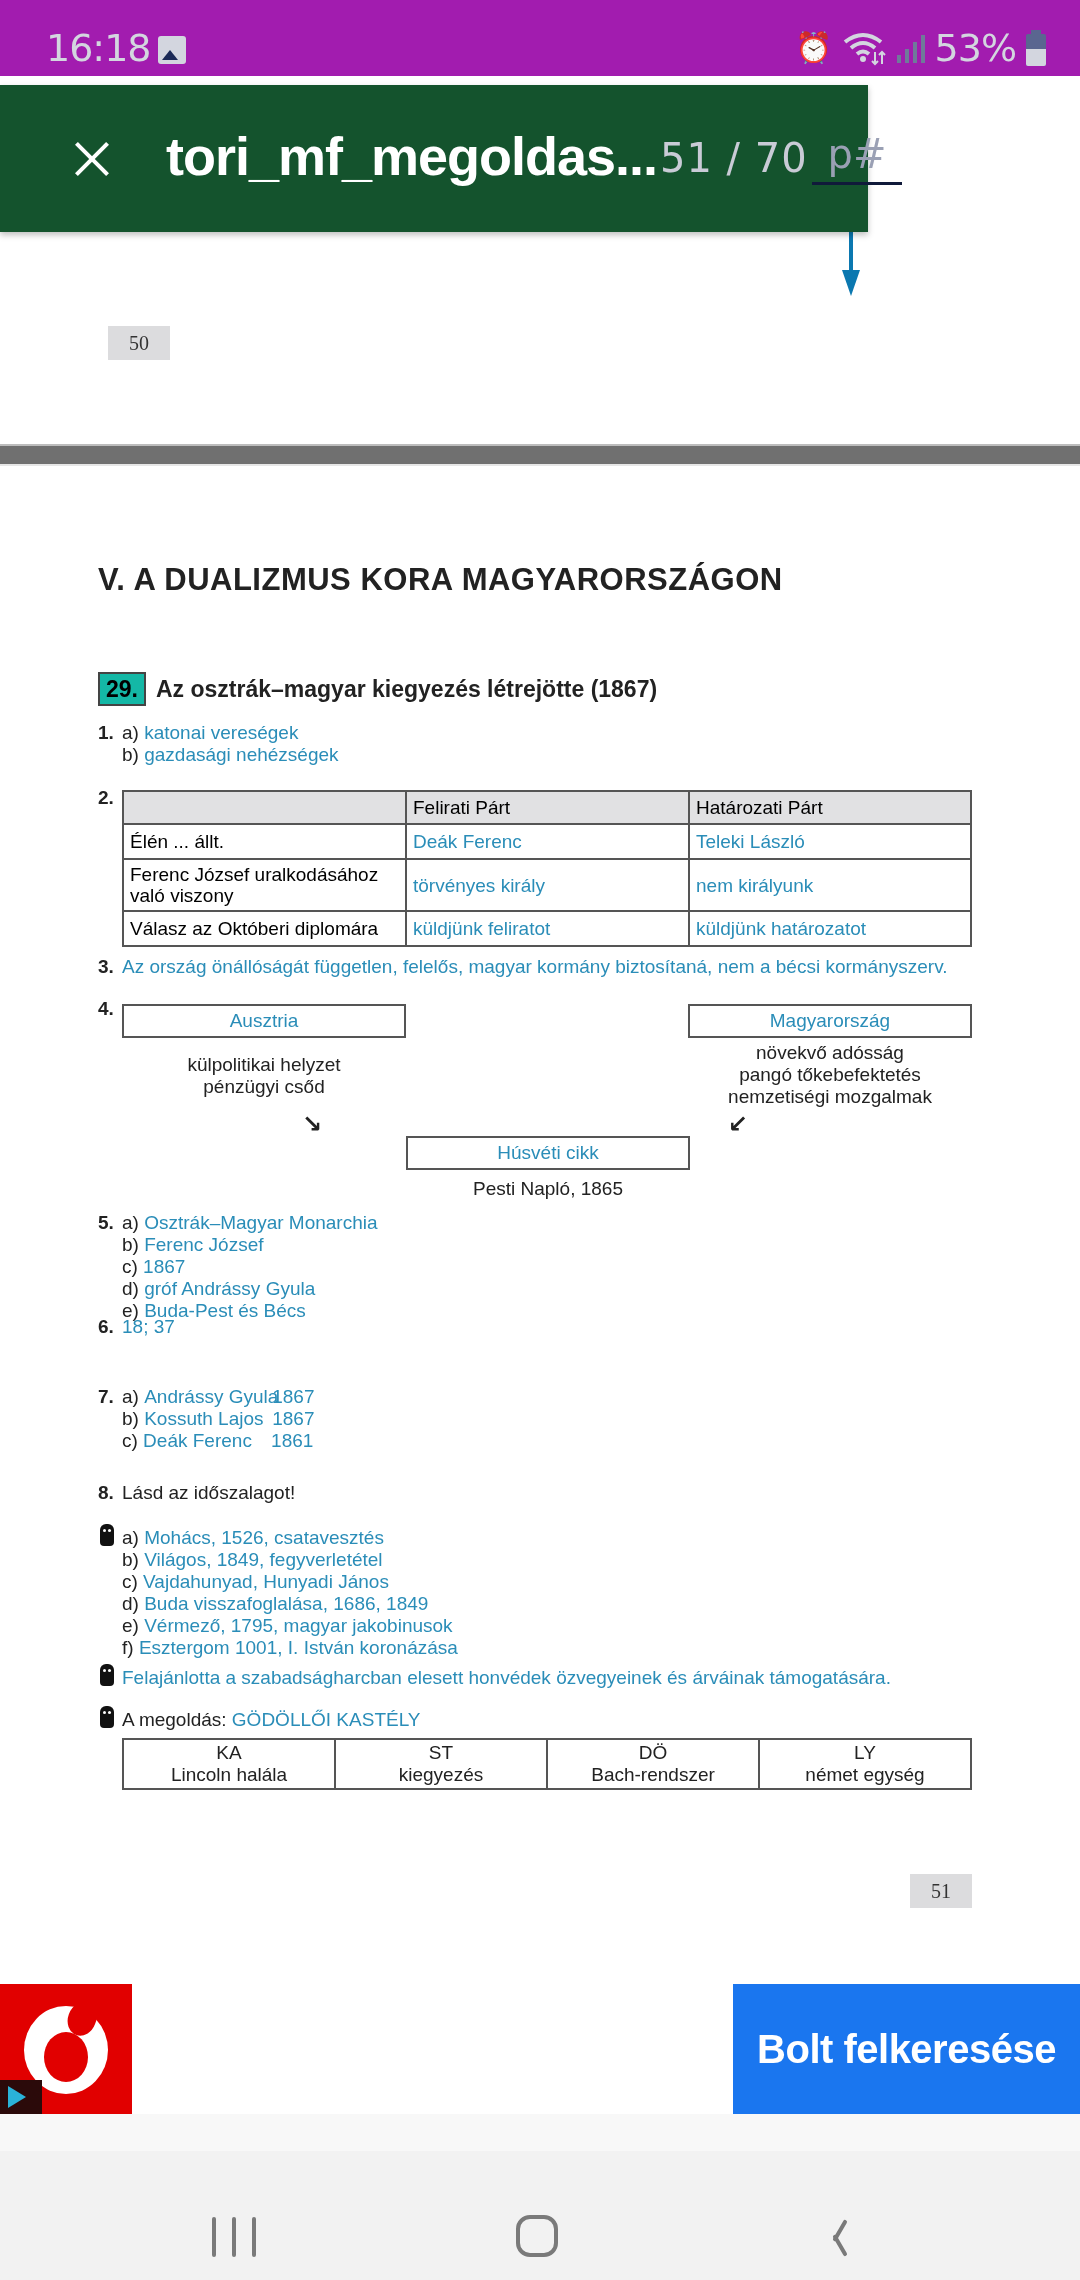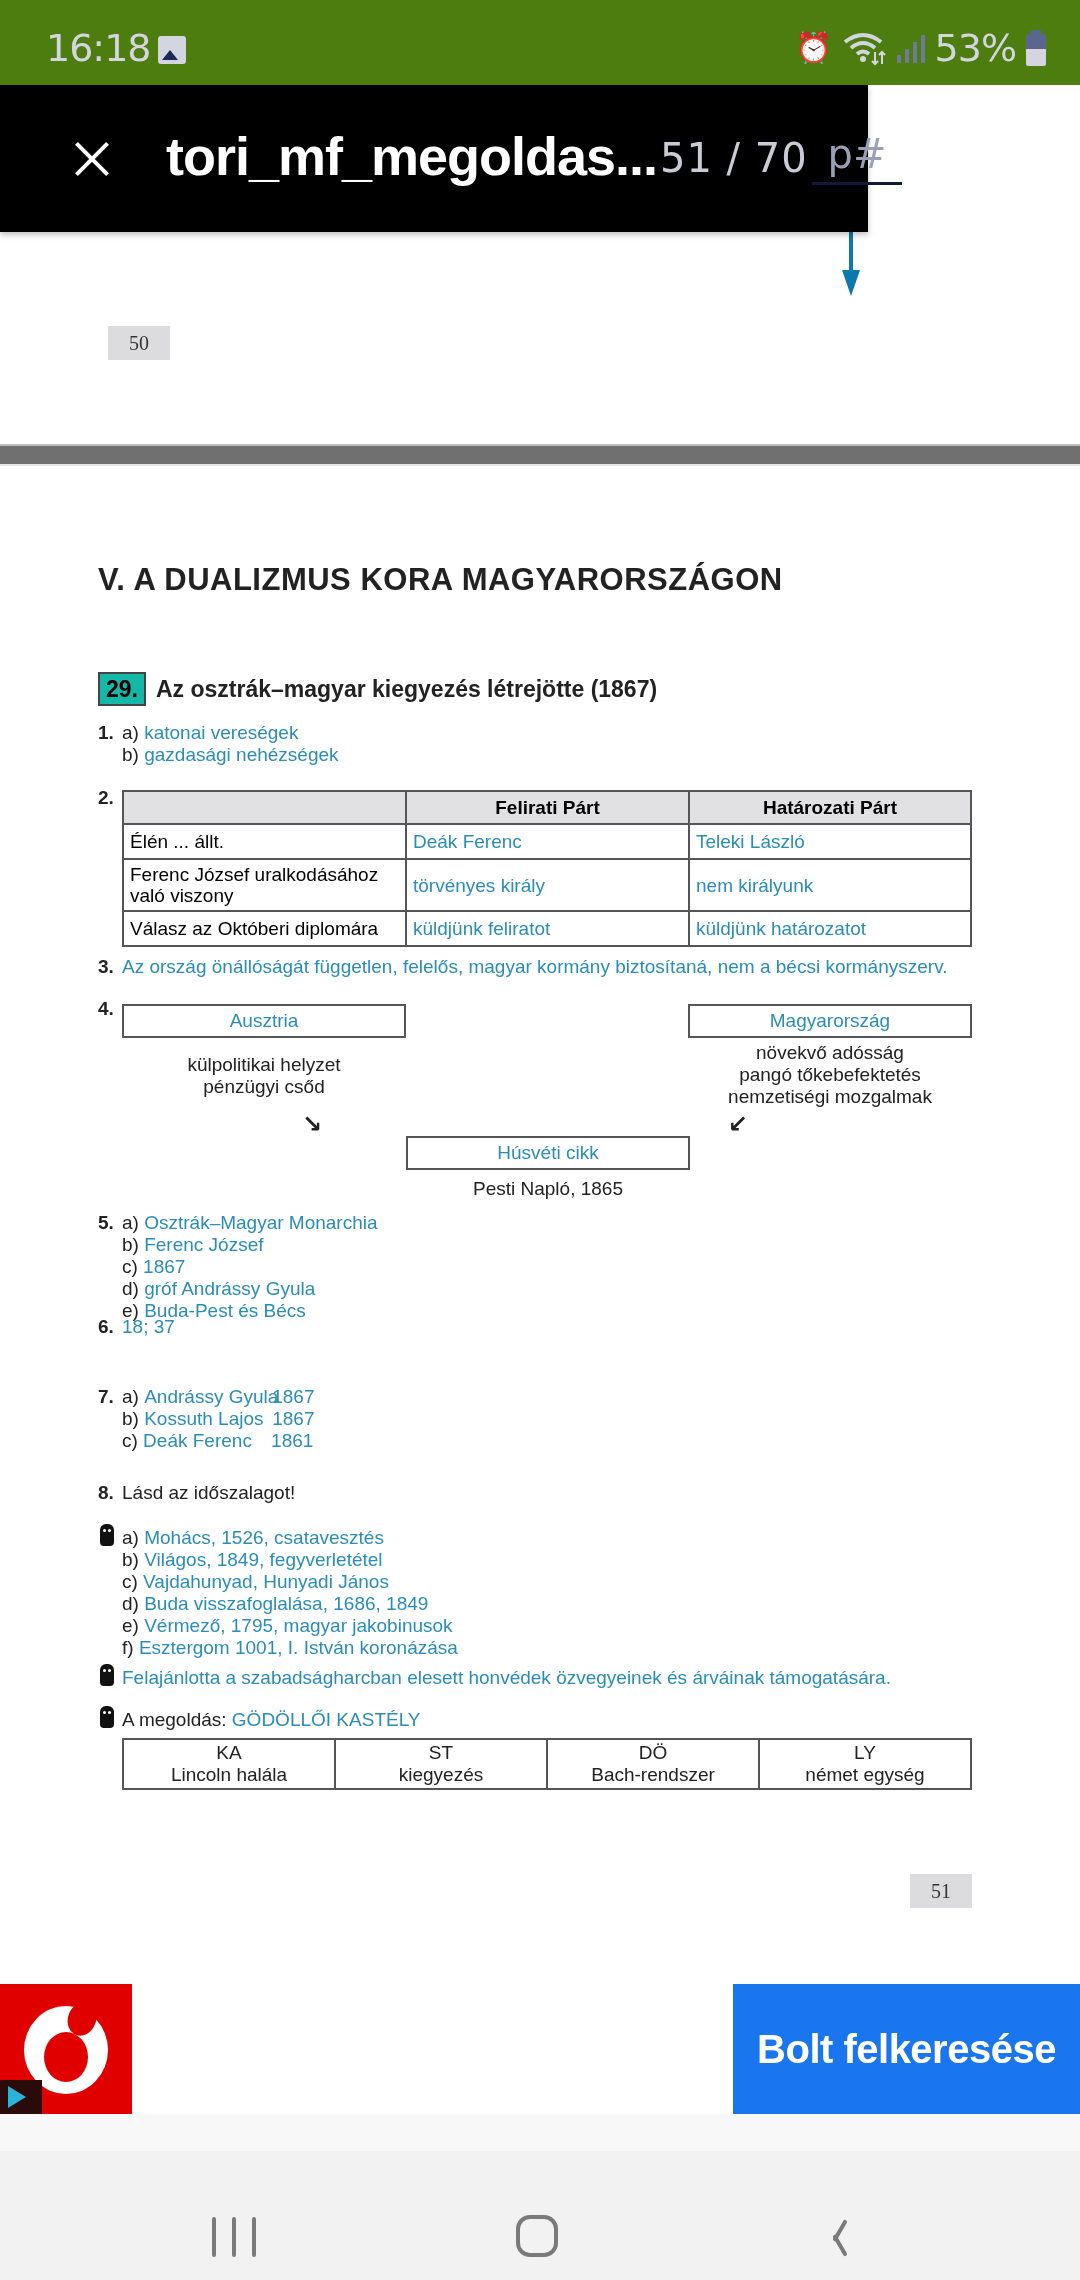--- a/index.html
+++ b/index.html
@@ -1,34 +1,34 @@
 <!DOCTYPE html>
 <html><head>
 <meta charset="utf-8">
 <style>
   * { box-sizing: border-box; margin: 0; padding: 0; }
   html, body { width: 1080px; height: 2280px; overflow: hidden; background: #ffffff; }
   body { position: relative; font-family: "Liberation Sans", sans-serif; }
 
   
-  .statusbar { position: absolute; left: 0; top: 0; width: 1080px; height: 85px; background: #4d7c0f; color: #d0d4e0; }
+  .statusbar { position: absolute; left: 0; top: 0; width: 1080px; height: 76px; background: #a21caf; color: #d0d4e0; }
   .sb-time { position: absolute; left: 46px; top: 26px; font-size: 38px; color: #d3d6df; font-family: "DejaVu Sans", sans-serif; letter-spacing: -1px; }
   .sb-img { position: absolute; left: 158px; top: 36px; width: 28px; height: 28px; background: #d3d6df; border-radius: 3px; }
   .sb-img::after { content: ""; position: absolute; left: 4px; bottom: 4px; border-left: 8px solid transparent; border-right: 8px solid transparent; border-bottom: 10px solid #1b2a57; }
   .sb-right { position: absolute; right: 34px; top: 26px; display: flex; align-items: center; gap: 10px; }
   .sb-icon { font-size: 30px; color: #d3d6df; line-height: 36px; font-family: "DejaVu Sans", sans-serif; }
   .sb-signal { display: flex; align-items: flex-end; gap: 4px; height: 30px; }
   .sb-signal span { width: 4px; background: #6f7a9a; display: block; }
   .sb-batt-pct { font-size: 38px; color: #d3d6df; font-family: "DejaVu Sans", sans-serif; letter-spacing: -1px; }
   .sb-battery { width: 20px; height: 32px; position: relative; background: #5a6690; border-radius: 2px; margin-top: 4px; }
   .sb-battery::before { content: ""; position: absolute; left: 5px; top: -4px; width: 10px; height: 4px; background: #5a6690; }
   .sb-battery .fill { position: absolute; left: 0; bottom: 0; width: 100%; background: #d3d6df; border-radius: 0 0 2px 2px; }
 
   
-  .appbar { position: absolute; left: 0; top: 85px; width: 868px; height: 147px; background: #000000; box-shadow: 0 3px 6px rgba(0,0,0,0.25); z-index: 5; }
+  .appbar { position: absolute; left: 0; top: 85px; width: 868px; height: 147px; background: #14532d; box-shadow: 0 3px 6px rgba(0,0,0,0.25); z-index: 5; }
   .close-btn { position: absolute; left: 62px; top: 44px; width: 60px; height: 60px; cursor: pointer; }
   .close-btn::before, .close-btn::after { content: ""; position: absolute; left: 28px; top: 8px; width: 4px; height: 44px; background: #ffffff; }
   .close-btn::before { transform: rotate(45deg); }
   .close-btn::after { transform: rotate(-45deg); }
   .doc-title { position: absolute; left: 166px; top: 40px; font-size: 54px; font-weight: bold; color: #ffffff; font-family: "Liberation Sans", sans-serif; letter-spacing: -1px; white-space: nowrap; }
   .page-count { position: absolute; left: 660px; top: 50px; font-size: 40px; color: #c9cbd6; font-family: "DejaVu Sans", sans-serif; letter-spacing: 1px; }
   .page-input { position: absolute; left: 812px; top: 40px; width: 90px; height: 60px; border: none; border-bottom: 3px solid #101a3a; background: transparent; color: #9aa0b4; font-size: 40px; text-align: center; font-family: "DejaVu Sans", sans-serif; outline: none; }
   .page-input::placeholder { color: #9aa0b4; }
   .menu-btn { position: absolute; left: 972px; top: 48px; width: 24px; height: 56px; cursor: pointer; }
   .menu-btn span { position: absolute; left: 4px; width: 14px; height: 14px; border-radius: 50%; background: #ffffff; }
@@ -46,21 +46,21 @@
   .lesson-num { border: 2px solid #444; background: #14b8a6; font-weight: bold; font-size: 23px; padding: 0 6px; line-height: 30px; }
   .lesson-title { font-weight: bold; font-size: 23px; color: #222; }
 
   .q { position: absolute; left: 98px; font-size: 19px; color: #222; line-height: 22px; }
   .q .num { font-weight: bold; display: inline-block; width: 24px; }
   .q .ind { padding-left: 24px; }
   .q .row { white-space: nowrap; }
 
   table.t2 { position: absolute; left: 122px; top: 558px; width: 850px; border-collapse: collapse; font-size: 19px; }
   table.t2 td, table.t2 th { border: 2px solid #555; padding: 2px 6px; text-align: left; vertical-align: middle; font-weight: normal; line-height: 21px; }
-  table.t2 th { background: #e1e1e3; font-weight: bold; text-align: center; height: 33px; }
+  table.t2 th { background: #e1e1e3; font-weight: normal; text-align: left; height: 33px; }
   table.t2 td { height: 35px; }
   table.t2 td.c0 { width: 283px; }
   table.t2 td.c1 { width: 283px; }
 
   .box { position: absolute; border: 2px solid #555; background: #fff; text-align: center; font-size: 19px; line-height: 30px; height: 34px; }
   .center-txt { position: absolute; text-align: center; font-size: 19px; color: #222; line-height: 22px; }
   .arrow { position: absolute; font-size: 24px; color: #222; font-family: "DejaVu Sans", sans-serif; font-weight: bold; }
 
   .owl { display: inline-block; width: 18px; height: 24px; position: relative; vertical-align: -4px; }
   .owl::before { content: ""; position: absolute; left: 2px; top: 0; width: 14px; height: 22px; background: #111; border-radius: 6px 6px 4px 4px; }

